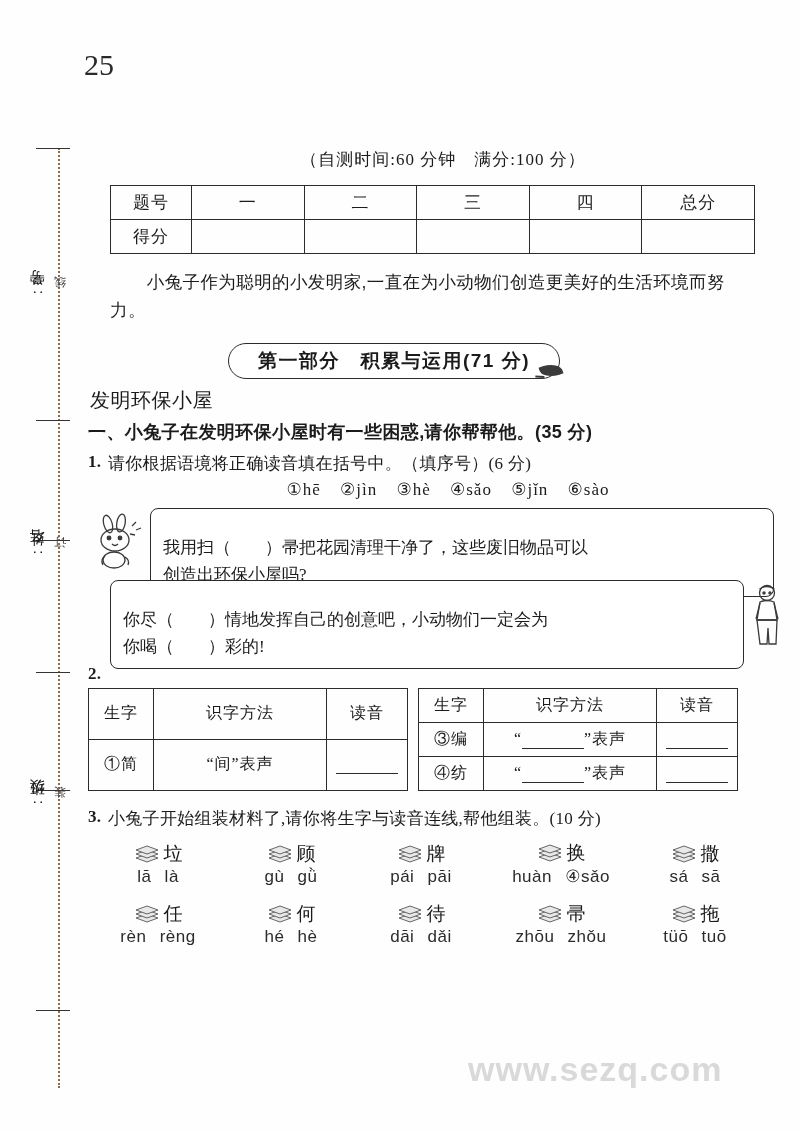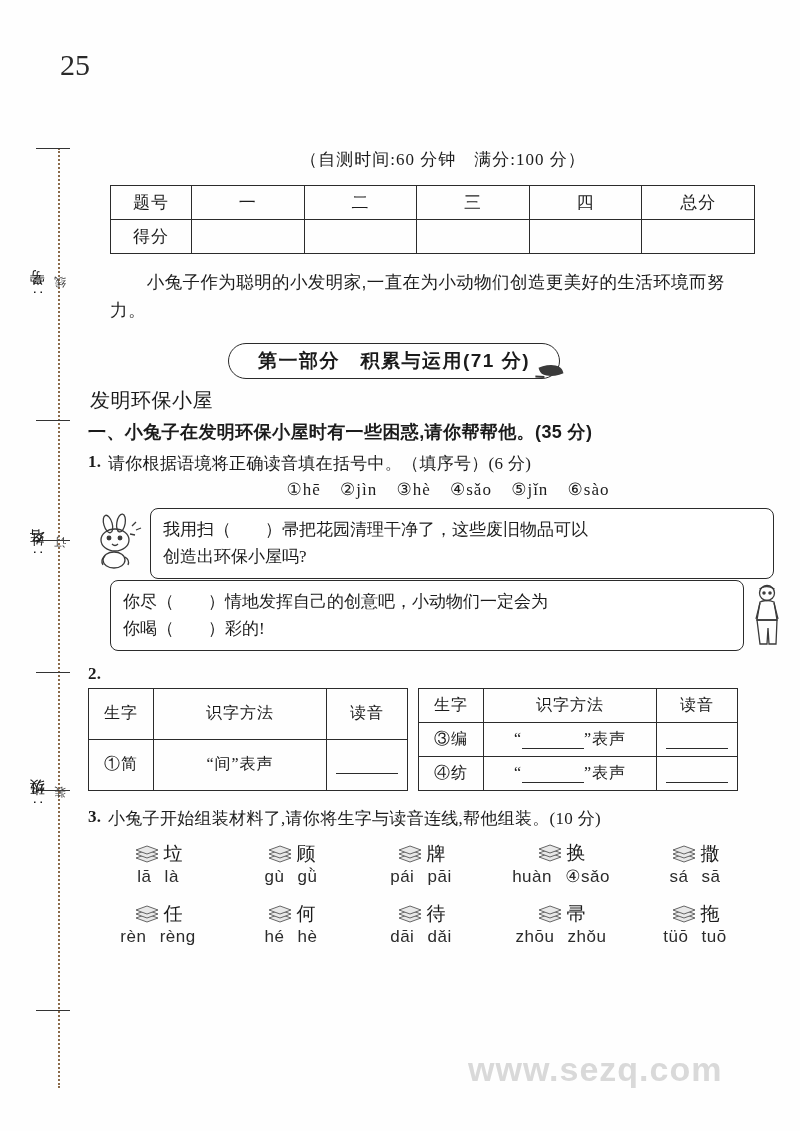--- a/index.html
+++ b/index.html
@@ -34,21 +34,21 @@
     position:absolute;
     writing-mode:vertical-rl;
     transform:rotate(180deg);
     font-size:12px;
     color:#444;
     white-space:nowrap;
   }
 
   
   .page-num {
-    position:absolute; left:60px; top:48px;
+    position:absolute; left:84px; top:48px;
     font-size:30px; font-family:"Liberation Serif", serif; color:#2a2a2a;
   }
 
   
   .content { position:absolute; left:88px; top:148px; width:690px; }
 
   .exam-meta {
     text-align:center;
     font-size:17px;
     font-family:"Liberation Serif", serif;
@@ -132,21 +132,21 @@
     margin:3px 0 8px 30px;
     letter-spacing:1px;
   }
   .pinyin-opts span { margin:0 7px; }
 
   
   .bubble-row { position:relative; margin:4px 0 0 0; }
   .bubble {
     border:1.5px solid #2b2b2b;
     border-radius:8px;
-    padding:7px 10px 8px 12px;
+    padding:25px 10px 8px 12px;
     font-family:"Liberation Serif", serif;
     font-size:17px;
     line-height:1.6;
     background:#fff;
   }
   .b1 { margin-left:62px; width:600px; }
   .b2 { margin-left:22px; width:610px; }
 
   
   .rabbit { position:absolute; left:4px; top:4px; width:56px; height:58px; }

